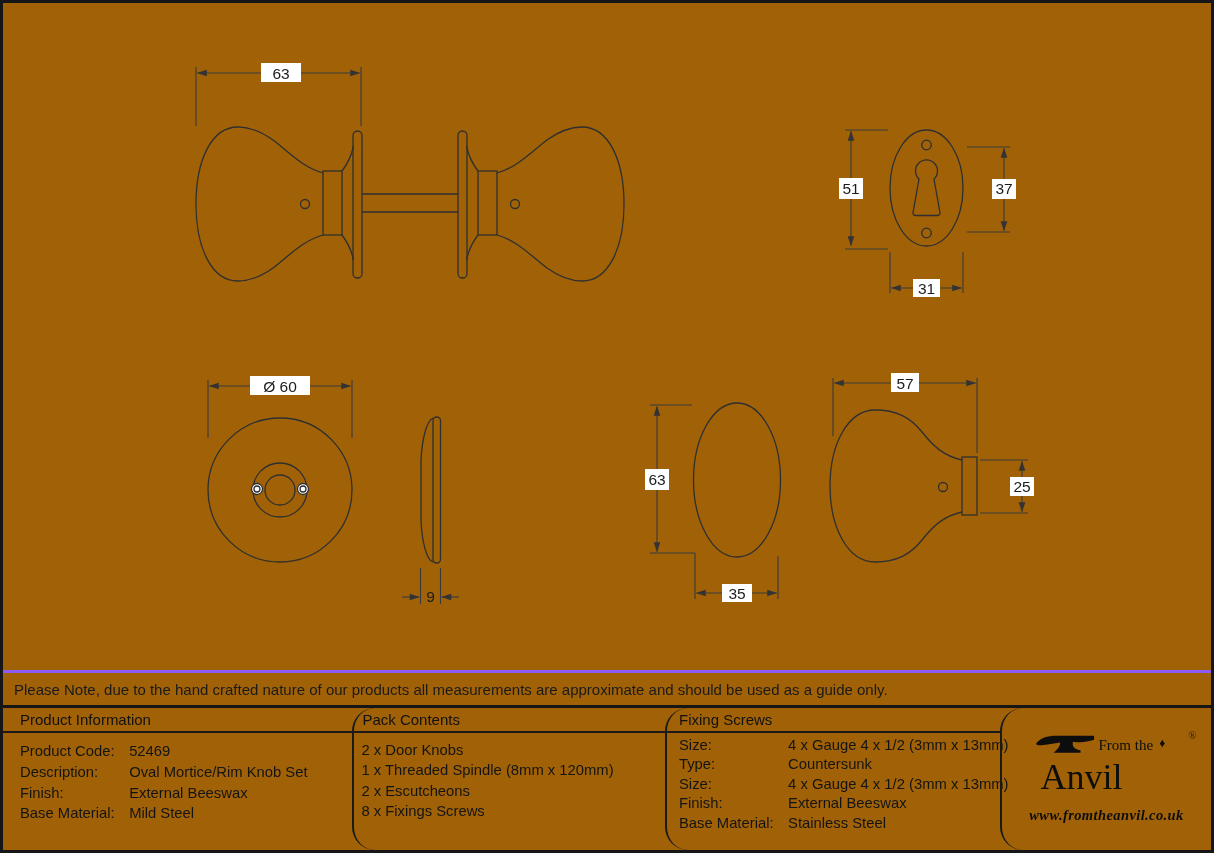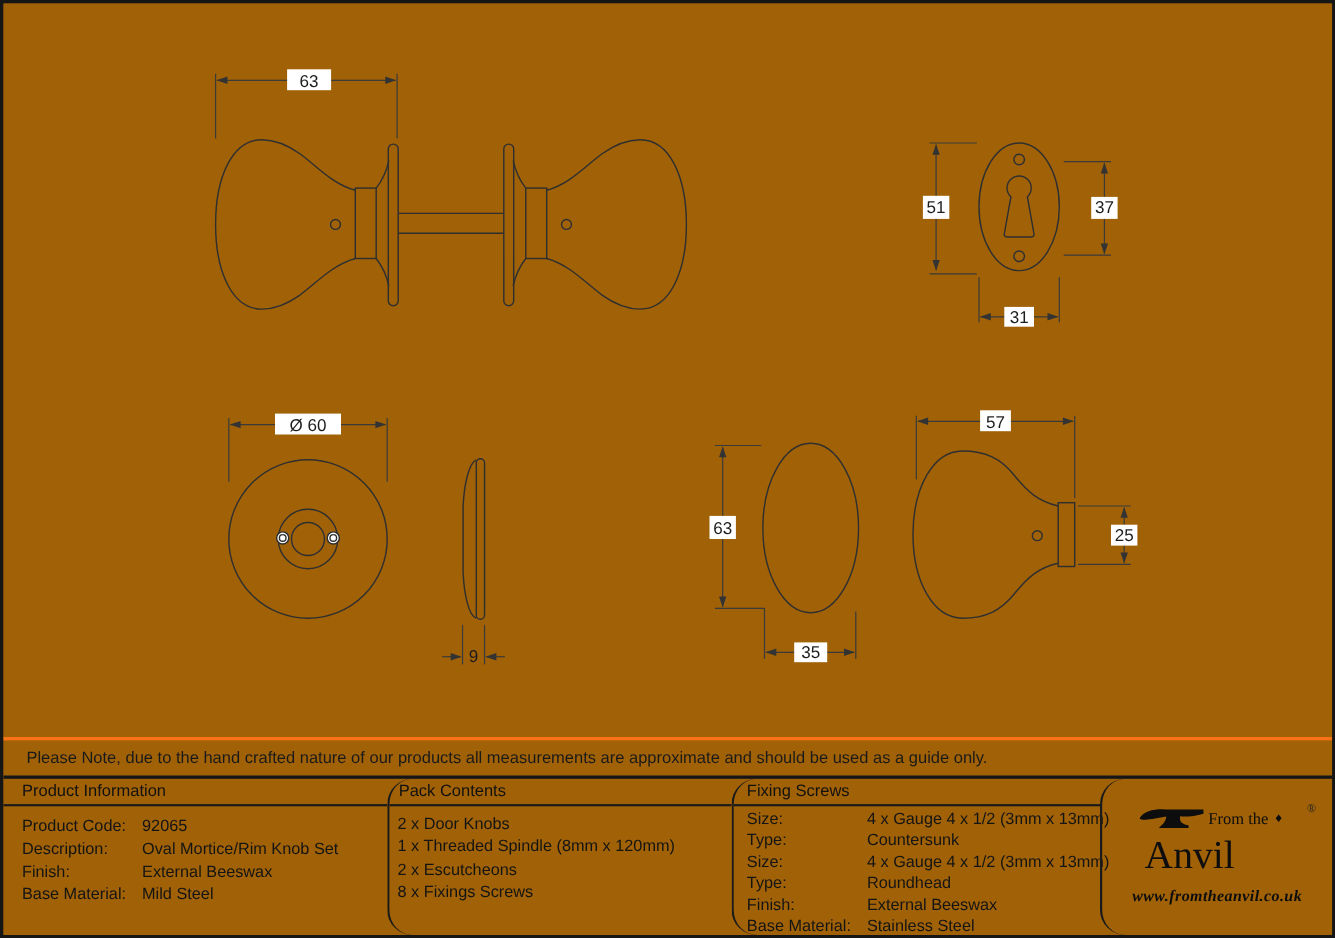--- a/index.html
+++ b/index.html
@@ -5,22 +5,22 @@
   html,body{margin:0;padding:0;background:#e8e8e8;}
   *{box-sizing:border-box;}
   .page{
     position:relative;width:1214px;height:853px;background:#a16207;
     border:3px solid #161616;margin:0 auto;
     font-family:"Liberation Sans",sans-serif;color:#141414;overflow:hidden;
   }
   .drawings{display:block;width:1208px;height:667px;}
   svg text{font-family:"Liberation Sans",sans-serif;font-size:15.5px;fill:#1c1c1c;}
   .note-row{
-    height:38px;border-top:3px solid #f97316;border-bottom:3px solid #161616;
-    display:flex;align-items:center;padding-left:21px;font-size:15px;color:#1a1a1a;
+    height:38px;border-top:3px solid #8b5cf6;border-bottom:3px solid #161616;
+    display:flex;align-items:center;padding-left:11px;font-size:15px;color:#1a1a1a;
   }
   .info-table{display:flex;height:142px;align-items:center;}
   .cell{height:100%;}
   .cell + .cell{border-left:2px solid #1a1a1a;border-radius:23px;}
   .c1{width:351px;}
   .c2{width:314px;}
   .c3{width:335px;}
   .c4{width:212px;}
   .cell-header{
     height:25px;line-height:24px;border-bottom:2px solid #1a1a1a;
@@ -185,21 +185,21 @@
     <span>Please Note, due to the hand crafted nature of our products all measurements are approximate and should be used as a guide only.</span>
   </div>
 
   <div class="info-table">
 
     <div class="cell c1">
       <div class="cell-header">Product Information</div>
       <div class="kv-body">
         <div class="kv-row">
           <span class="kv-label">Product Code:</span>
-          <span class="kv-value">92065</span>
+          <span class="kv-value">52469</span>
         </div>
         <div class="kv-row">
           <span class="kv-label">Description:</span>
           <span class="kv-value">Oval Mortice/Rim Knob Set</span>
         </div>
         <div class="kv-row">
           <span class="kv-label">Finish:</span>
           <span class="kv-value">External Beeswax</span>
         </div>
         <div class="kv-row">
@@ -226,24 +226,20 @@
           <span class="kv-label">Size:</span>
           <span class="kv-value">4 x Gauge 4 x 1/2 (3mm x 13mm)</span>
         </div>
         <div class="kv-row">
           <span class="kv-label">Type:</span>
           <span class="kv-value">Countersunk</span>
         </div>
         <div class="kv-row">
           <span class="kv-label">Size:</span>
           <span class="kv-value">4 x Gauge 4 x 1/2 (3mm x 13mm)</span>
-        </div>
-        <div class="kv-row">
-          <span class="kv-label">Type:</span>
-          <span class="kv-value">Roundhead</span>
         </div>
         <div class="kv-row">
           <span class="kv-label">Finish:</span>
           <span class="kv-value">External Beeswax</span>
         </div>
         <div class="kv-row">
           <span class="kv-label">Base Material:</span>
           <span class="kv-value">Stainless Steel</span>
         </div>
       </div>

